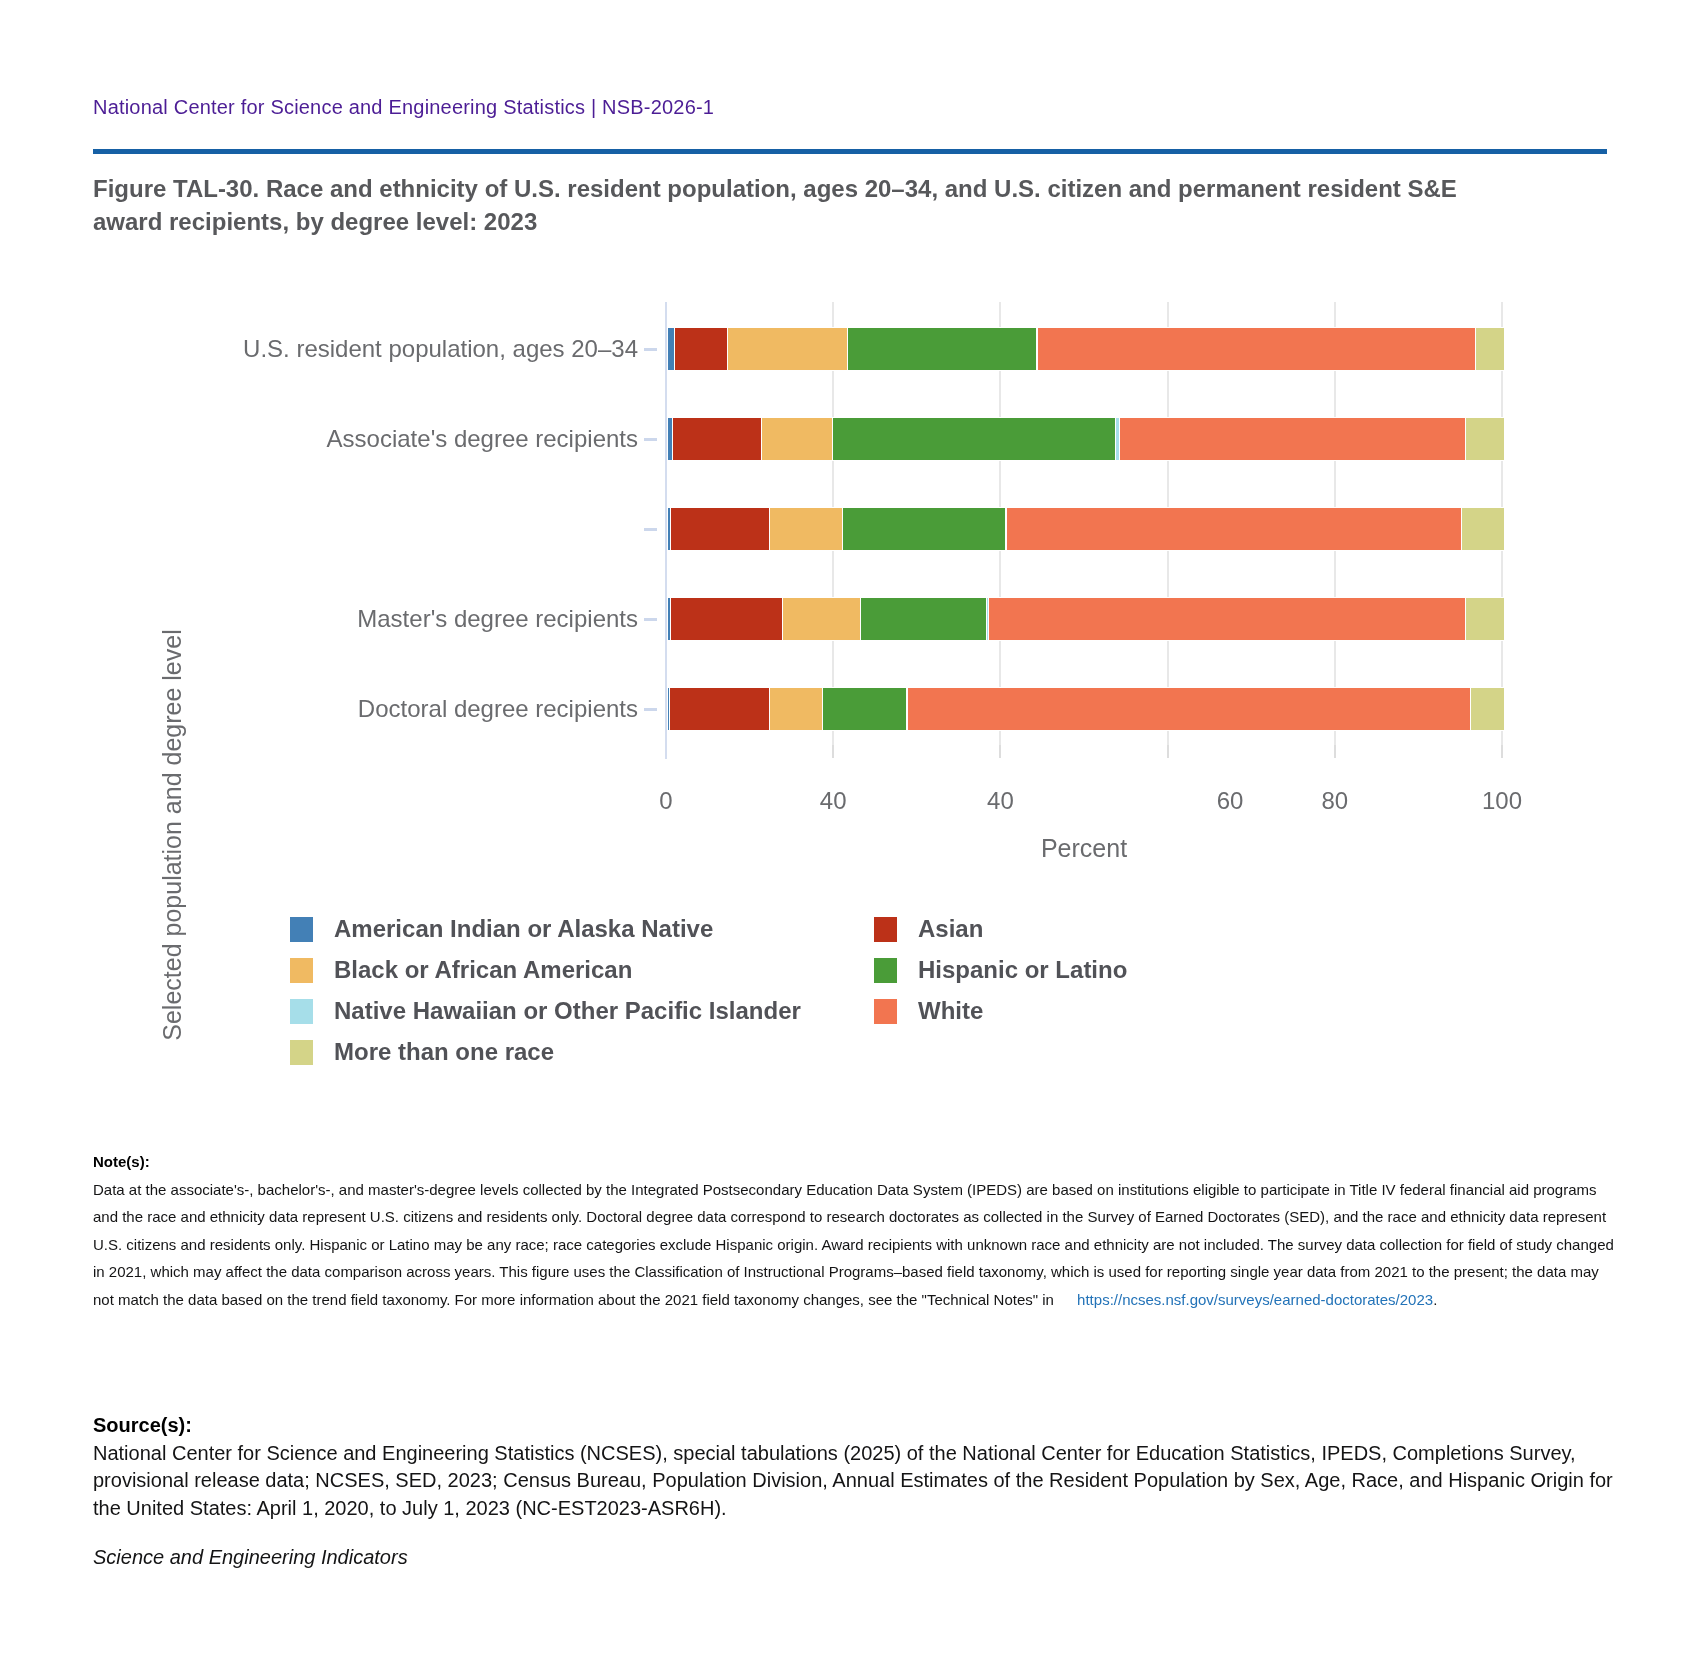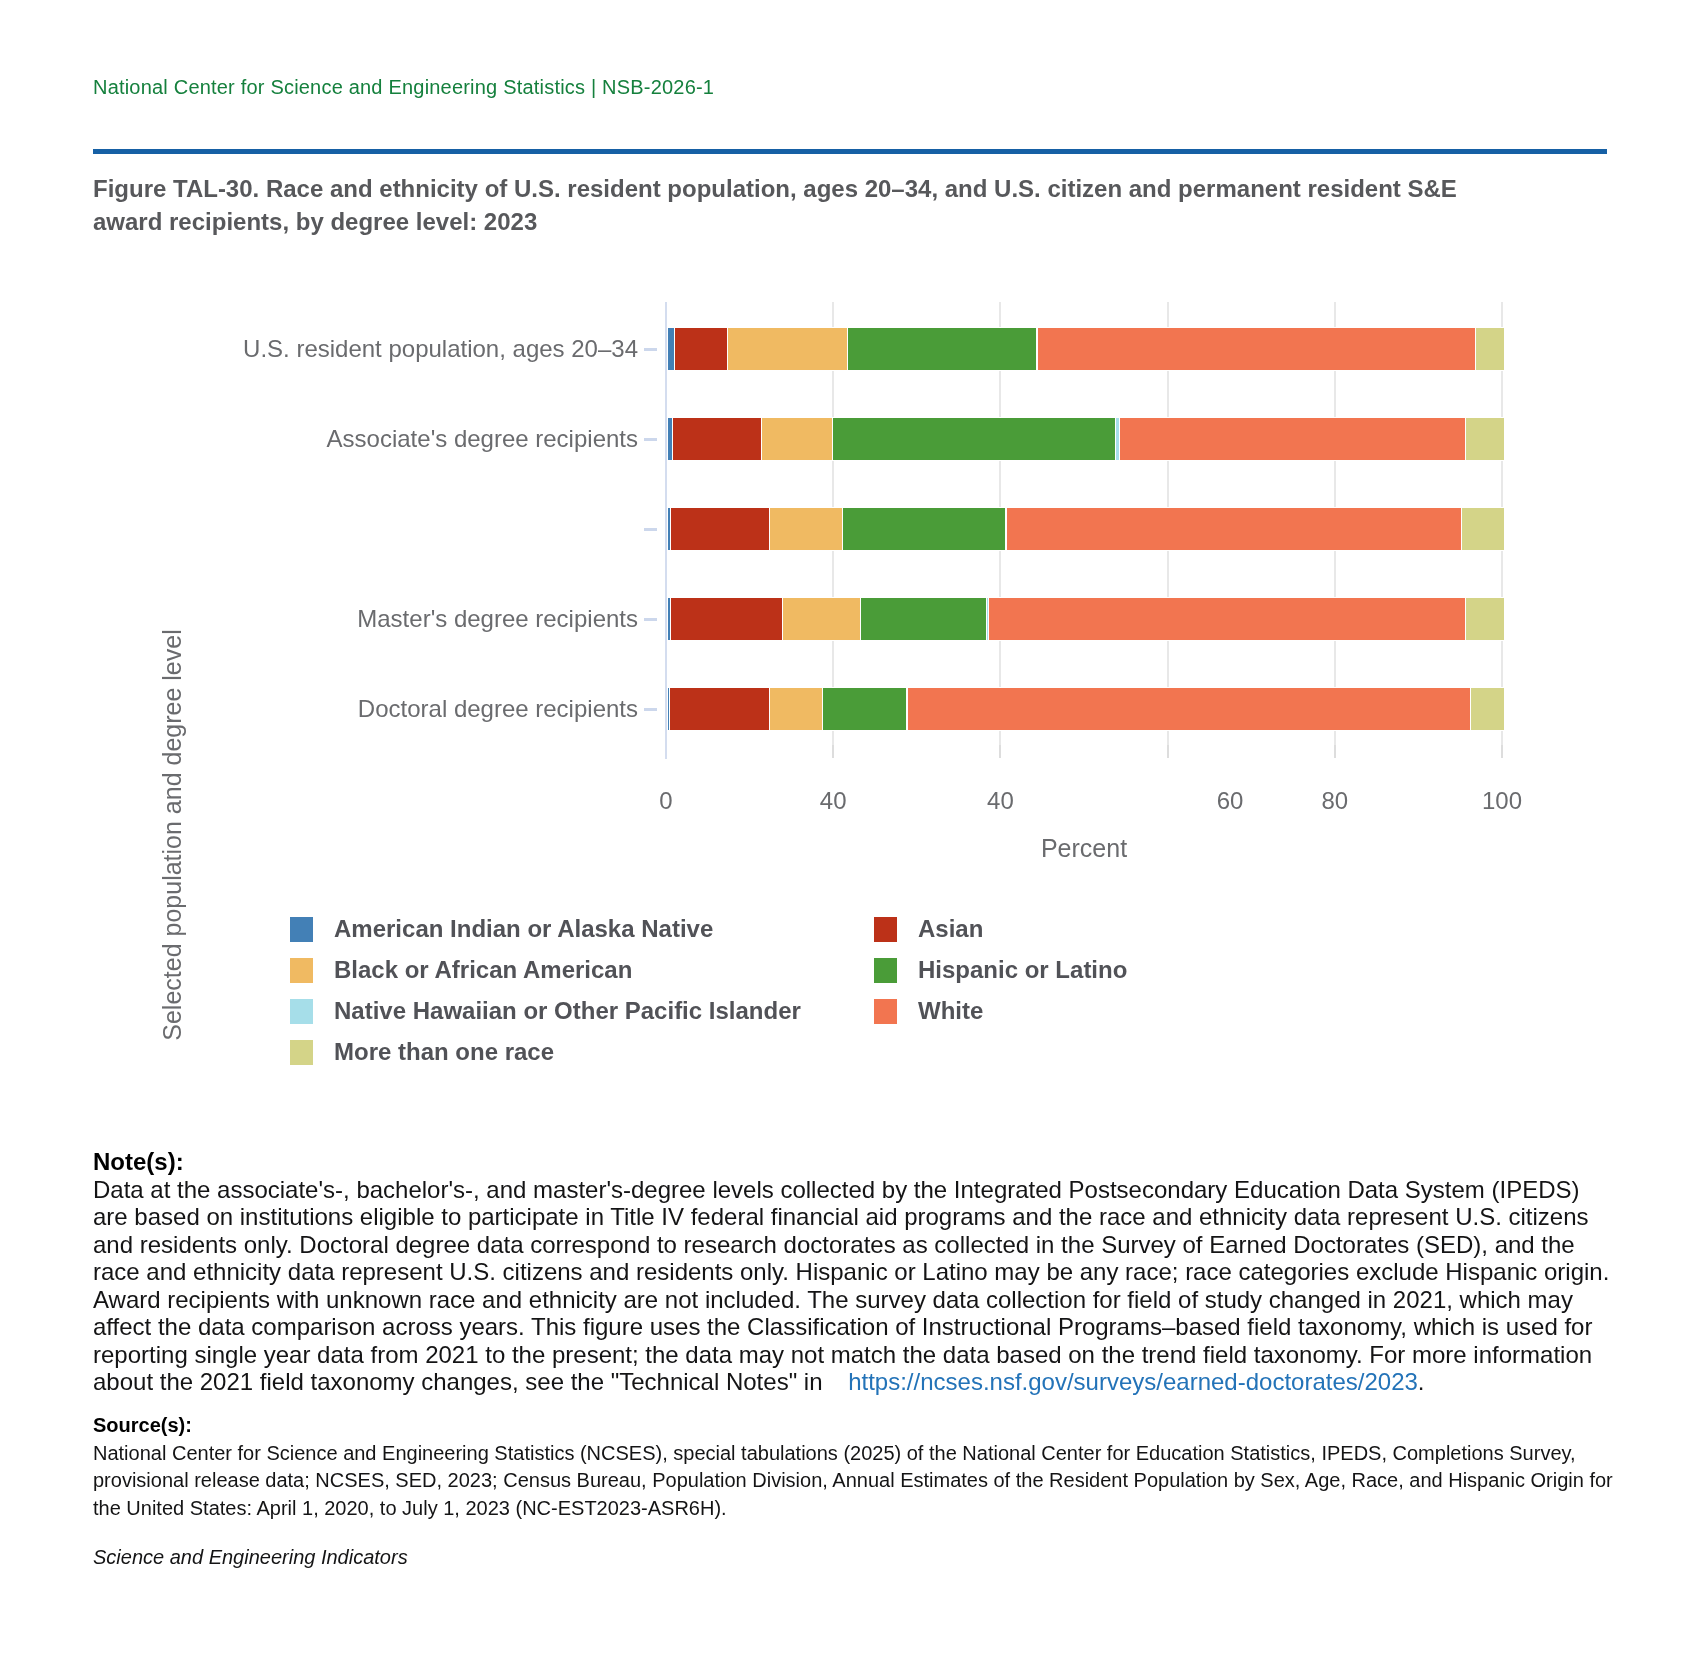--- a/index.html
+++ b/index.html
@@ -1,21 +1,21 @@
 <!DOCTYPE html>
 <html><head>
 <meta charset="utf-8">
 <style>
   html,body{margin:0;padding:0;}
   body{
     width:1699px;height:1669px;position:relative;background:#ffffff;
     font-family:"Liberation Sans",sans-serif;overflow:hidden;
   }
   .abs{position:absolute;}
-  .header-line{left:93px;top:76px;font-size:20px;color:#15803d;letter-spacing:.2px;}
+  .header-line{left:93px;top:96px;font-size:20px;color:#4c1d95;letter-spacing:.2px;}
   .blue-rule{left:93px;top:149px;width:1514px;height:5px;background:#1660A5;}
   .fig-title{left:93px;top:172px;width:1420px;font-size:24px;font-weight:bold;color:#57585B;line-height:33px;}
   
   #chart-wrap{left:0;top:300px;width:1699px;height:580px;}
   #plot{left:666px;top:2px;width:836px;height:443px;}
   .gridline{position:absolute;top:0;width:2px;height:443px;background:#E8E8E8;}
   .tick-stub{position:absolute;top:443px;width:2px;height:13px;background:#DDDDDD;}
   .axis-line{position:absolute;left:-1px;top:0;width:2px;height:457px;background:#D4DDEF;}
   .xtick-label{position:absolute;top:487px;transform:translateX(-50%);font-size:24px;color:#6A6B6E;}
   .xaxis-title{position:absolute;top:534px;transform:translateX(-50%);font-size:25px;color:#6A6B6E;}
@@ -24,21 +24,21 @@
   .ylabel{position:absolute;left:0;width:638px;height:42px;line-height:42px;text-align:right;
     font-size:24px;color:#6A6B6E;white-space:nowrap;}
   .ytick-dash{position:absolute;left:644px;width:13px;height:3px;background:#CCD7EC;}
   .bar-row{position:absolute;left:668px;height:42px;display:flex;align-items:stretch;}
   .bar-seg{height:42px;outline:1px solid #ffffff;}
   
   .legend-item{position:absolute;display:flex;align-items:center;}
   .legend-swatch{width:23px;height:25px;margin-right:21px;flex:none;}
   .legend-label{font-size:24px;font-weight:bold;color:#515257;white-space:nowrap;}
   
-  .notes-block{left:93px;top:1148px;width:1522px;font-size:24px;line-height:27.5px;color:#141415;}
+  .notes-block{left:93px;top:1148px;width:1522px;font-size:15px;line-height:27.5px;color:#141415;}
   .sources-block{left:93px;top:1412px;width:1522px;font-size:20px;line-height:27.5px;color:#141415;}
   .block-heading{font-weight:bold;color:#000;}
   .inline-link{color:#2373B8;text-decoration:none;cursor:pointer;margin-left:19px;}
   .footer-italic{left:93px;top:1546px;font-size:20px;font-style:italic;color:#141415;}
 </style>
 </head>
 <body>
 
 <div class="abs header-line">National Center for Science and Engineering Statistics  |  NSB-2026-1</div>
 <div class="abs blue-rule"></div>

